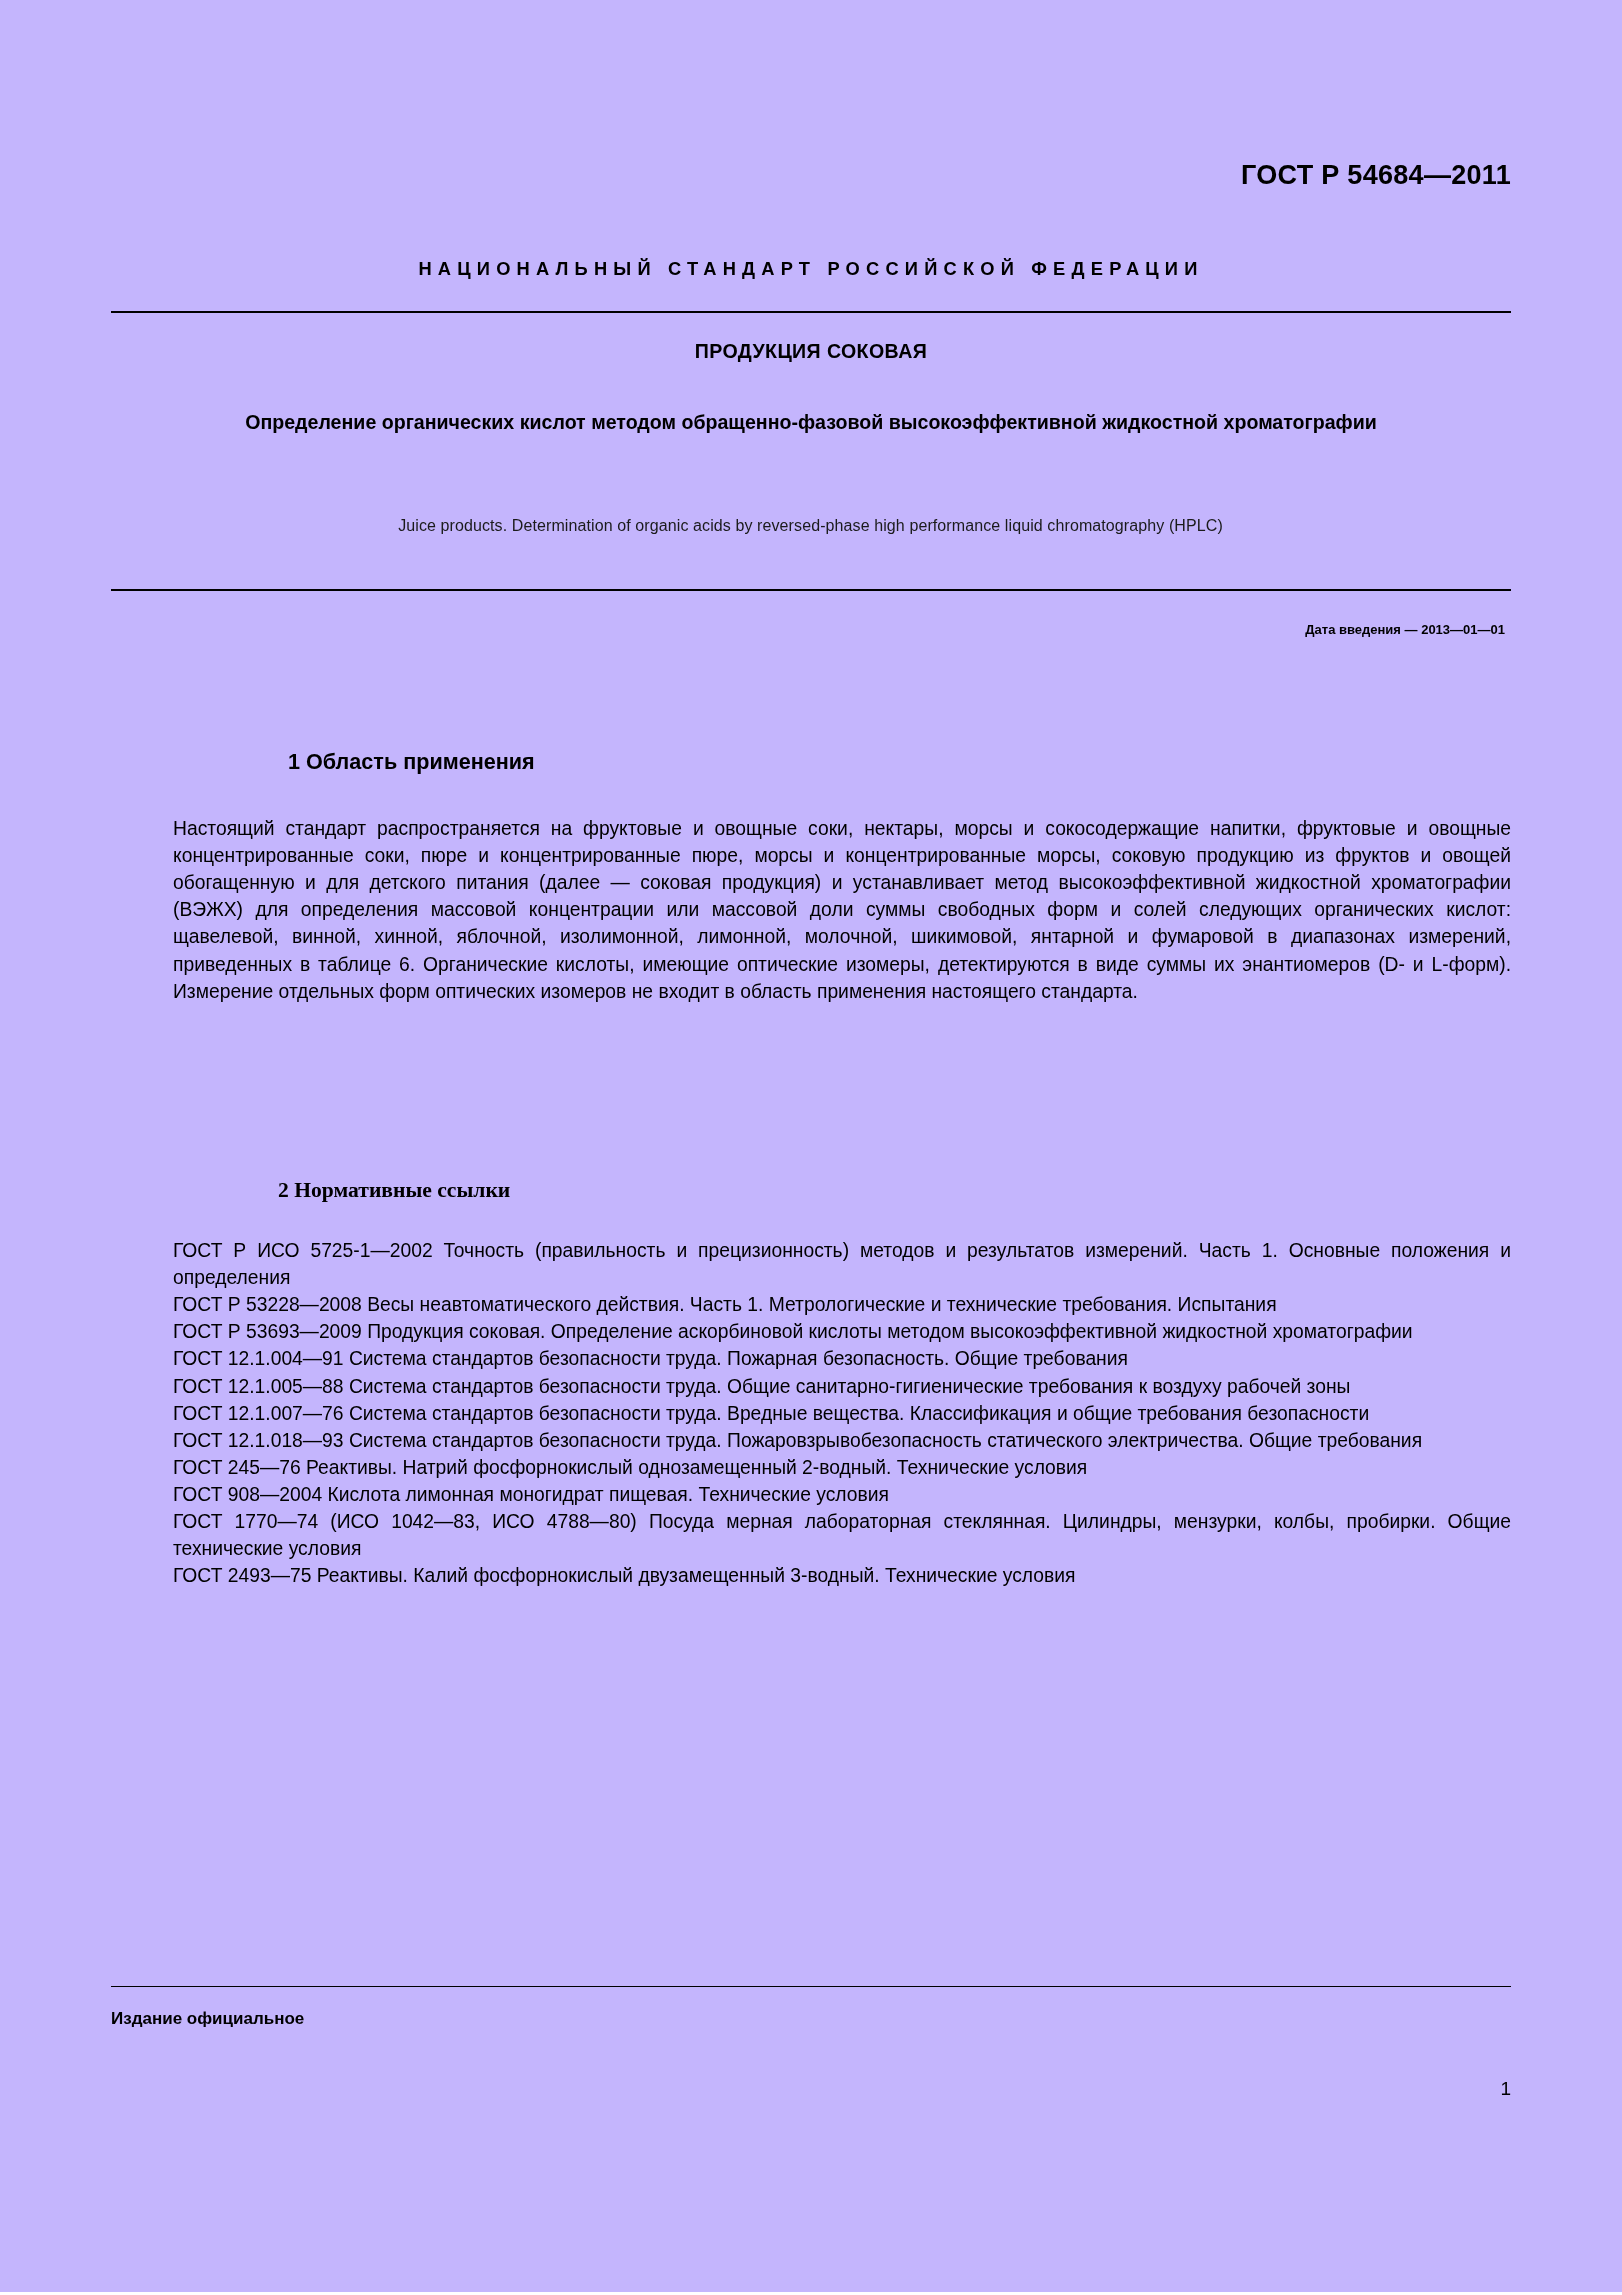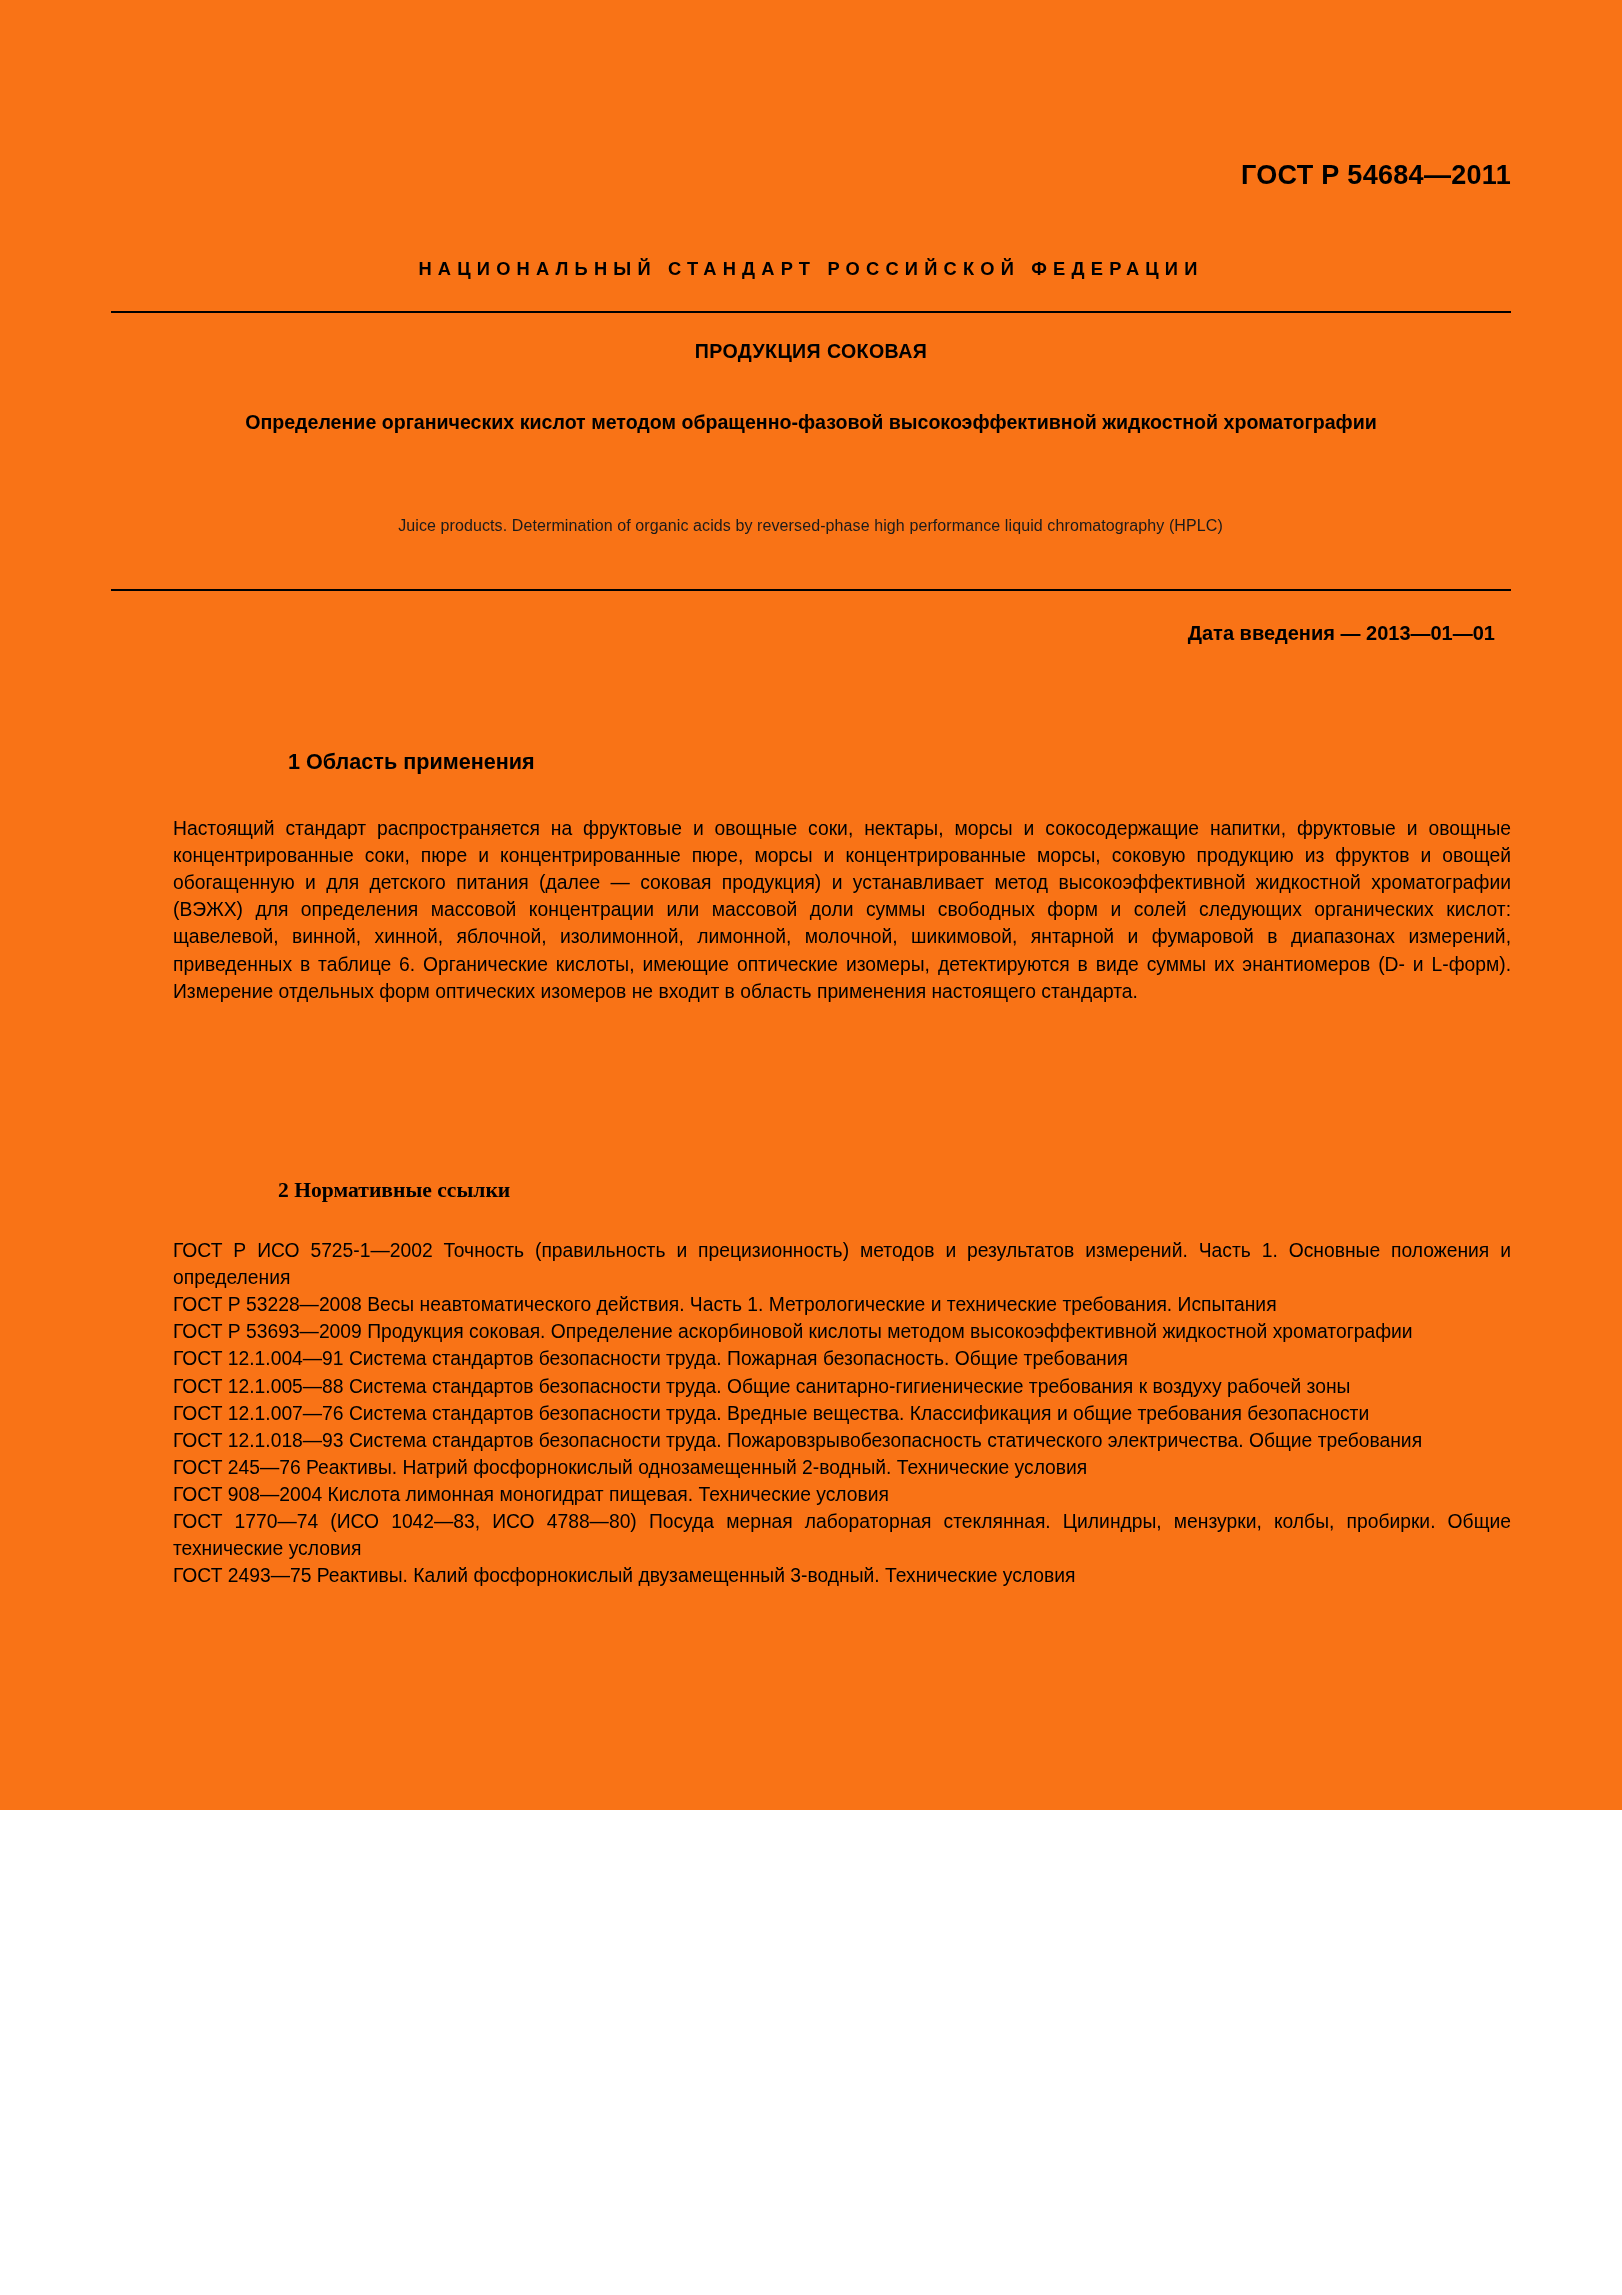--- a/index.html
+++ b/index.html
@@ -7,22 +7,22 @@
     padding: 0;
     background: #ffffff;
   }
   body {
     font-family: "Liberation Sans", sans-serif;
     color: #000000;
   }
   .page {
     position: relative;
     width: 1623px;
-    height: 1810px;
-    background: #f97316;
+    height: 2292px;
+    background: #c4b5fd;
     box-sizing: border-box;
     padding: 0;
     overflow: hidden;
   }
   .content {
     position: absolute;
     left: 111px;
     top: 0;
     width: 1400px;
     height: 2295px;
@@ -84,23 +84,23 @@
     left: 65px;
     width: 1269px;
     top: 517px;
     text-align: center;
     font-size: 16px;
     color: #1b1b1b;
     letter-spacing: 0.1px;
   }
   .intro-date {
     position: absolute;
-    right: 16px;
+    right: 6px;
     top: 622px;
-    font-size: 20px;
+    font-size: 13px;
     font-weight: bold;
     text-align: right;
     white-space: nowrap;
   }
 
   .h1 {
     position: absolute;
     font-size: 21.6px;
     font-weight: bold;
   }

